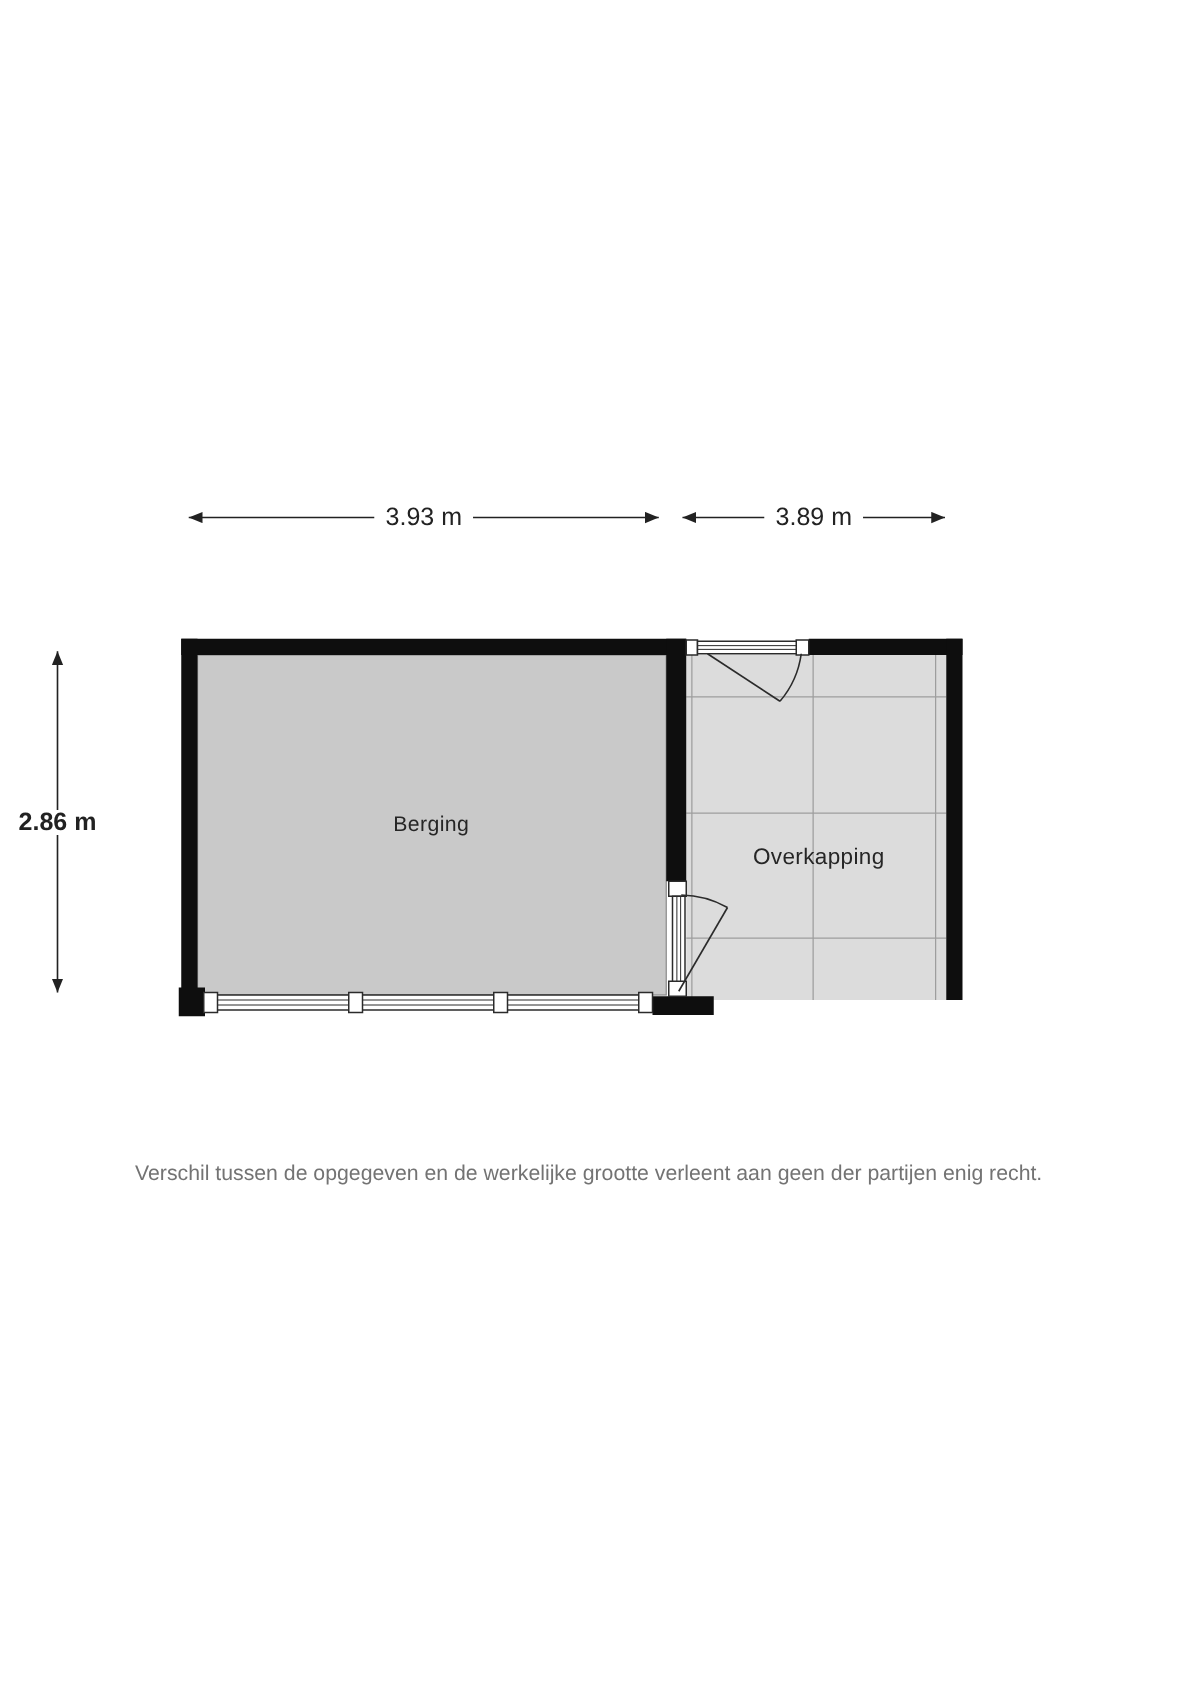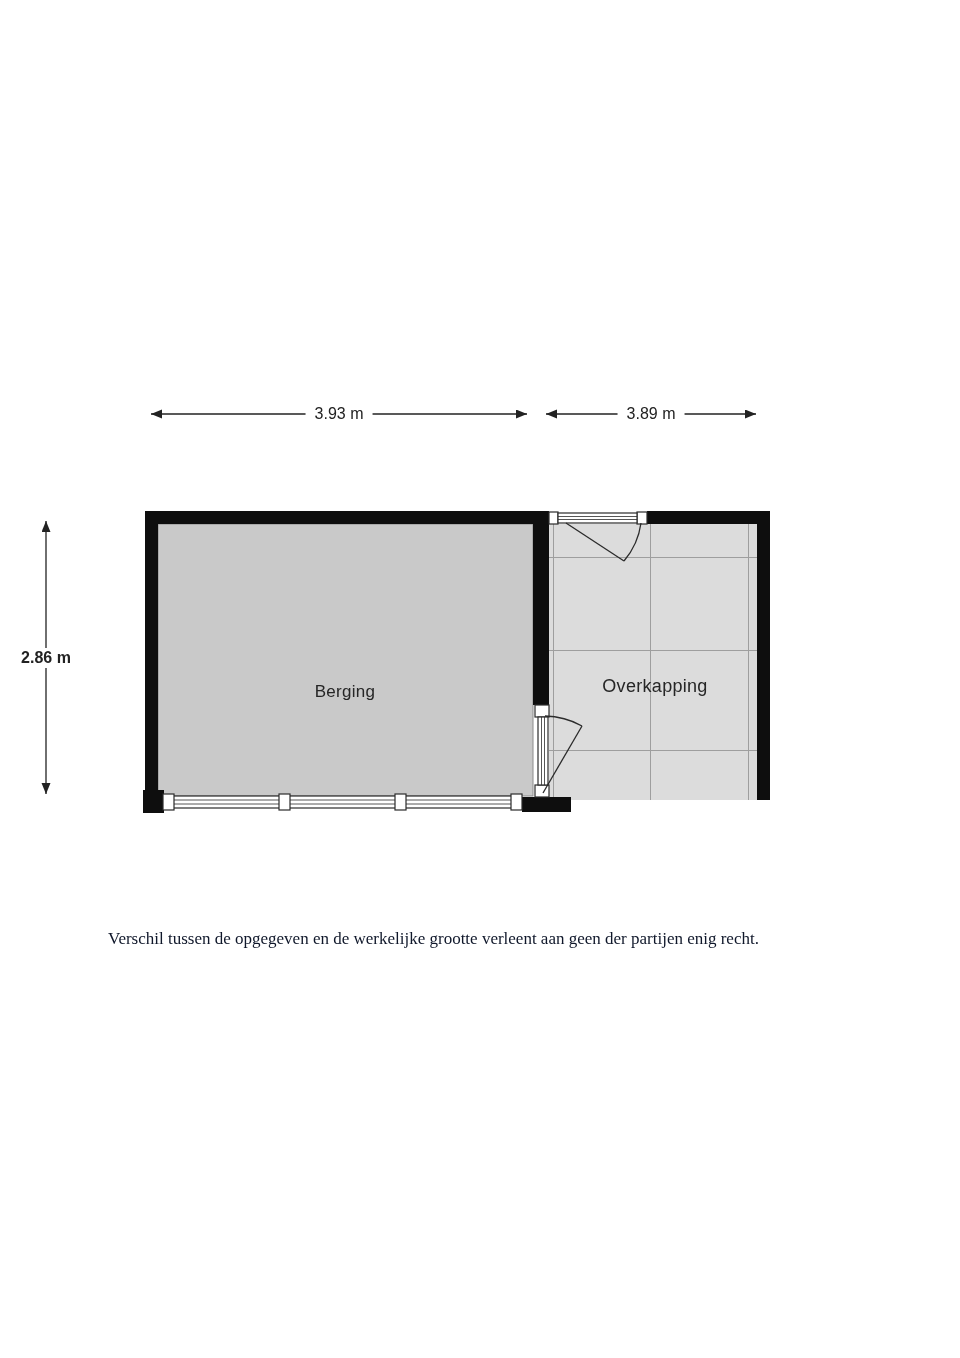--- a/index.html
+++ b/index.html
@@ -20,42 +20,41 @@
     left: 0;
     top: 0;
   }
   .lbl {
     position: absolute;
     transform: translate(-50%, -50%);
     white-space: nowrap;
     color: #222222;
   }
   .dim-label {
-    font-size: 16px;
+    font-size: 20px;
     background: #ffffff;
     padding: 0 9px;
     line-height: 20px;
   }
   .room-label {
     font-size: 17px;
     color: #262626;
     letter-spacing: 0.3px;
   }
   .room-label--overkapping {
     font-size: 18px;
     margin-top: 11px;
   }
   .disclaimer {
     position: absolute;
     left: 108px;
     top: 929px;
     font-size: 17px;
-    color: #0f172a;
+    color: #737373;
     white-space: nowrap;
-    font-family: Liberation Serif, serif;
   }
 </style>
 </head>
 <body>
 
 <div class="canvas">
 
   <svg class="plan-svg" width="960" height="1358" viewBox="0 0 960 1358">
     <defs>
       <marker id="arrow" markerWidth="12" markerHeight="10" refX="11" refY="4.5" orient="auto-start-reverse" markerUnits="userSpaceOnUse">
@@ -121,18 +120,18 @@
       <line x1="544.5" y1="717" x2="544.5" y2="785" stroke="#2b2b2b" stroke-width="0.8"></line>
       <line x1="543" y1="793" x2="582" y2="726" stroke="#2b2b2b" stroke-width="1.3"></line>
       <path d="M 582 726 A 78 78 0 0 0 545 716" fill="none" stroke="#2b2b2b" stroke-width="1.3"></path>
     </g>
   </svg>
 
   <div class="lbl dim-label" style="left:339px; top:414px;">3.93 m</div>
   <div class="lbl dim-label" style="left:651px; top:414px;">3.89 m</div>
   <div class="lbl dim-label" style="left:46px; top:658px;font-weight:bold;">2.86 m</div>
 
-  <div class="lbl room-label" style="left:345px; top:660px;margin-top:32px;">Berging</div>
+  <div class="lbl room-label" style="left:345px; top:660px;">Berging</div>
   <div class="lbl room-label room-label--overkapping" style="left:655px; top:675px;">Overkapping</div>
 
   <div class="disclaimer">Verschil tussen de opgegeven en de werkelijke grootte verleent aan geen der partijen enig recht.</div>
 
 </div>
 
 </body></html>

